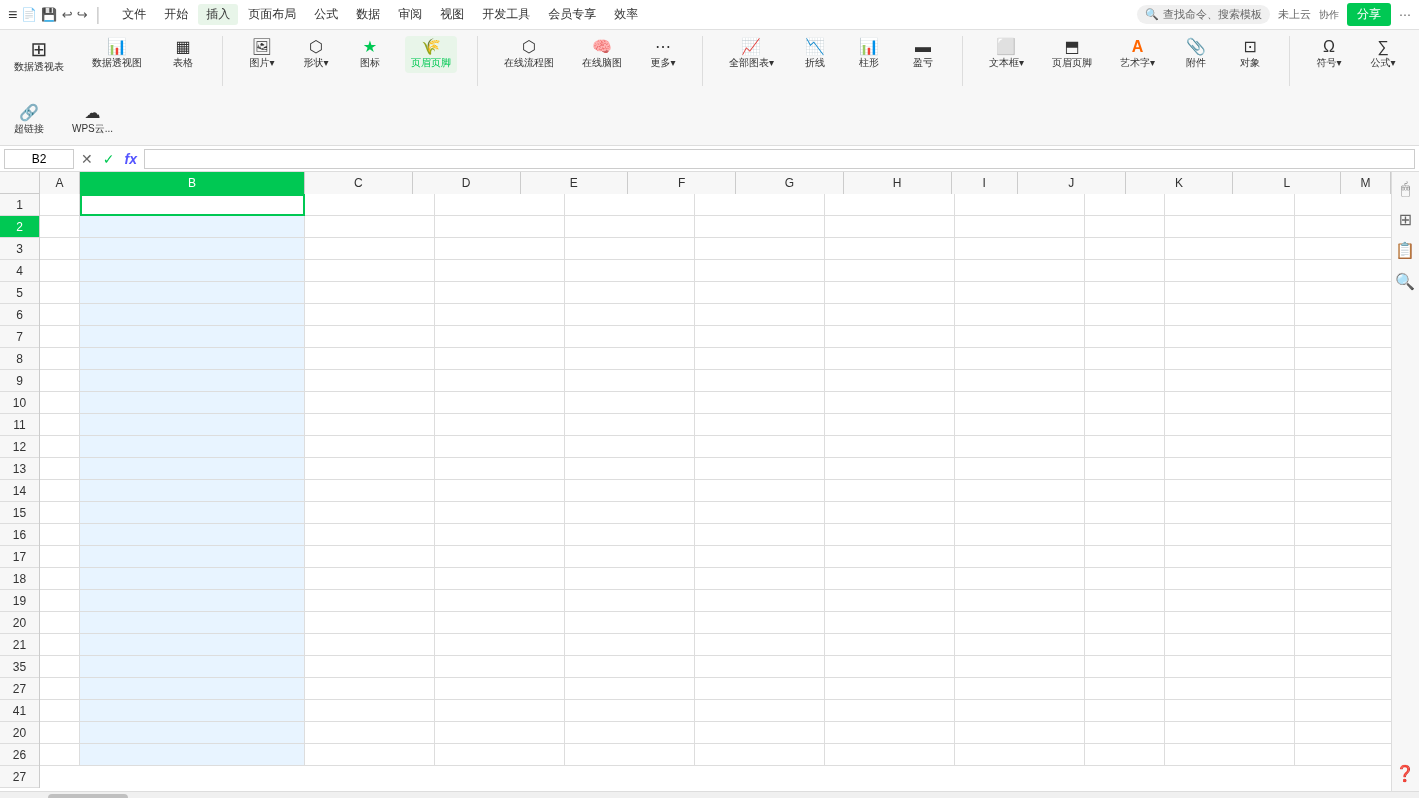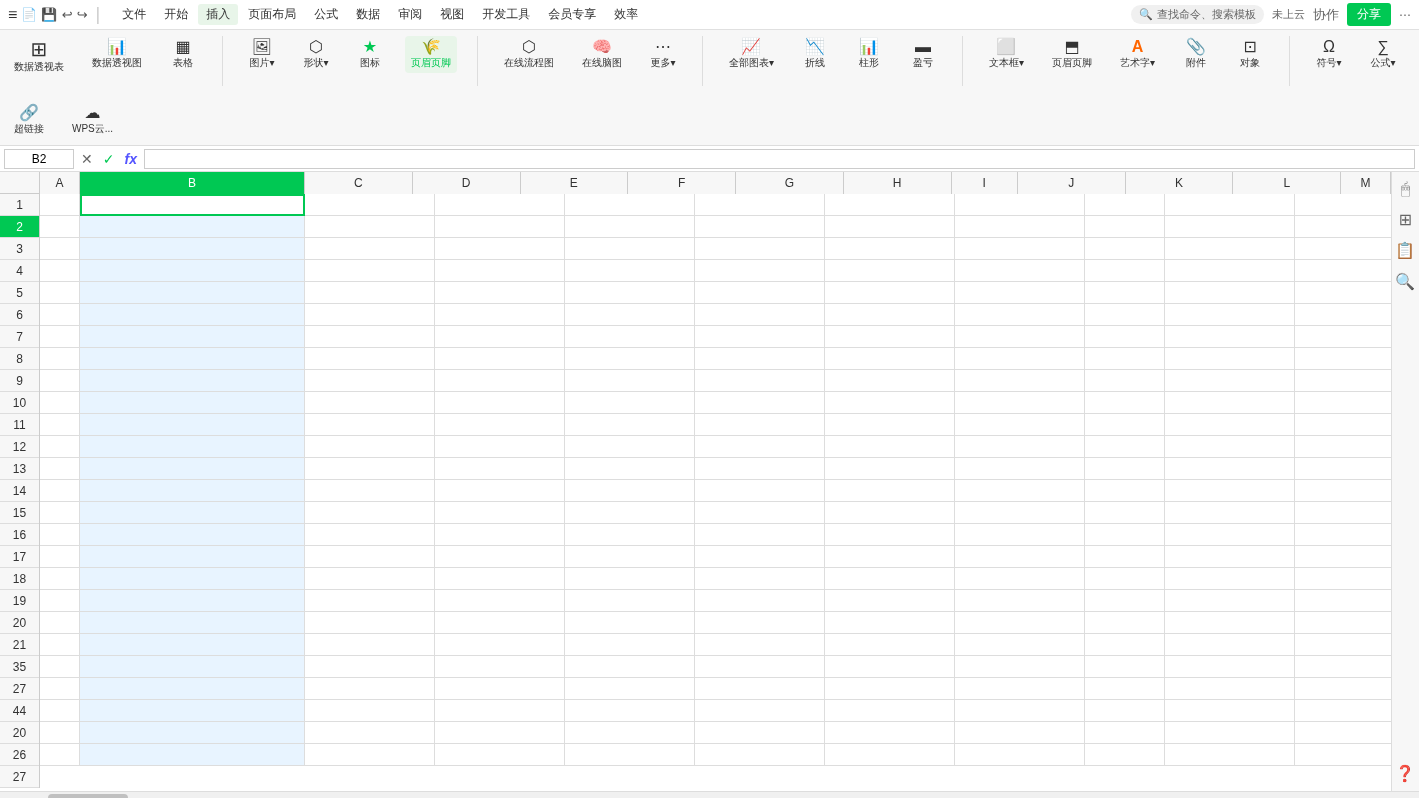--- a/index.html
+++ b/index.html
@@ -82,21 +82,21 @@
   <div class="menu-item">视图</div>
   <div class="menu-item">开发工具</div>
   <div class="menu-item">会员专享</div>
   <div class="menu-item">效率</div>
   <div class="menu-bar-right">
     <div class="search-bar">
       <span>🔍</span>
       <span>查找命令、搜索模板</span>
     </div>
     <span style="font-size:11px; color:#666;">未上云</span>
-    <span style="font-size:13px; color:#666; cursor:pointer;">协作</span>
+    <span style="font-size:10px; color:#666; cursor:pointer;">协作</span>
     <button class="share-btn">分享</button>
     <span style="cursor:pointer; color:#666;">⋯</span>
   </div>
 </div>
 
 <div class="ribbon">
   <div class="ribbon-content">
 
     <div class="ribbon-btn">
       <span class="icon">⊞</span>
@@ -267,21 +267,21 @@
           <div class="row-num">14</div>
           <div class="row-num">15</div>
           <div class="row-num">16</div>
           <div class="row-num">17</div>
           <div class="row-num">18</div>
           <div class="row-num">19</div>
           <div class="row-num">20</div>
           <div class="row-num">21</div>
           <div class="row-num">35</div>
           <div class="row-num">27</div>
-          <div class="row-num">44</div>
+          <div class="row-num">41</div>
           <div class="row-num">20</div>
           <div class="row-num">26</div>
           <div class="row-num">27</div>
         </div>
       <div class="grid-cells" id="grid-cells">
           <div class="grid-row">
             <div class="grid-cell" style="width: 40px; min-width: 40px;"></div>
             <div class="grid-cell active-cell" style="width: 225px; min-width: 225px;"></div>
             <div class="grid-cell" style="width: 130px; min-width: 130px;"></div>
             <div class="grid-cell" style="width: 130px; min-width: 130px;"></div>

